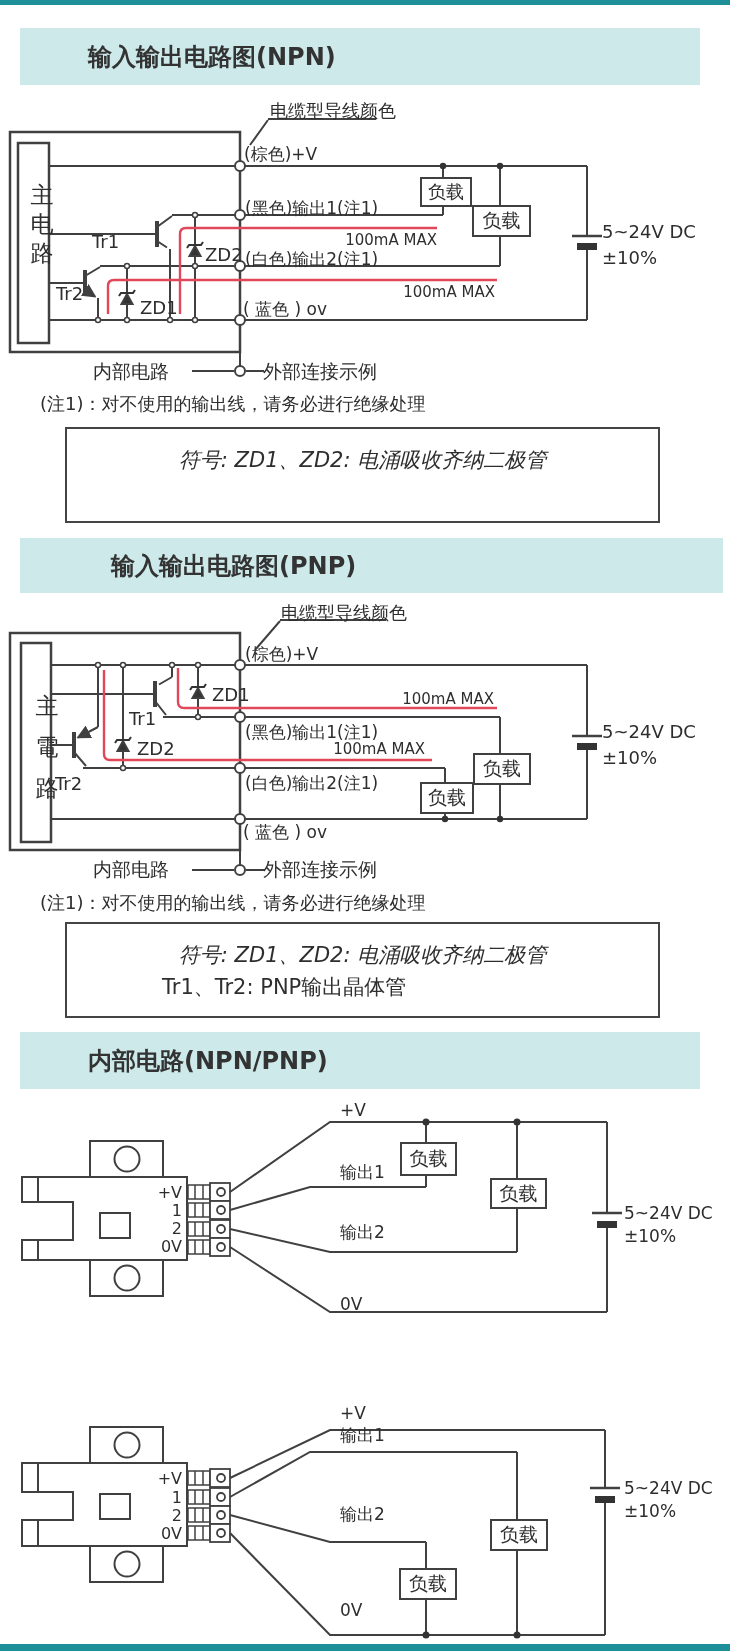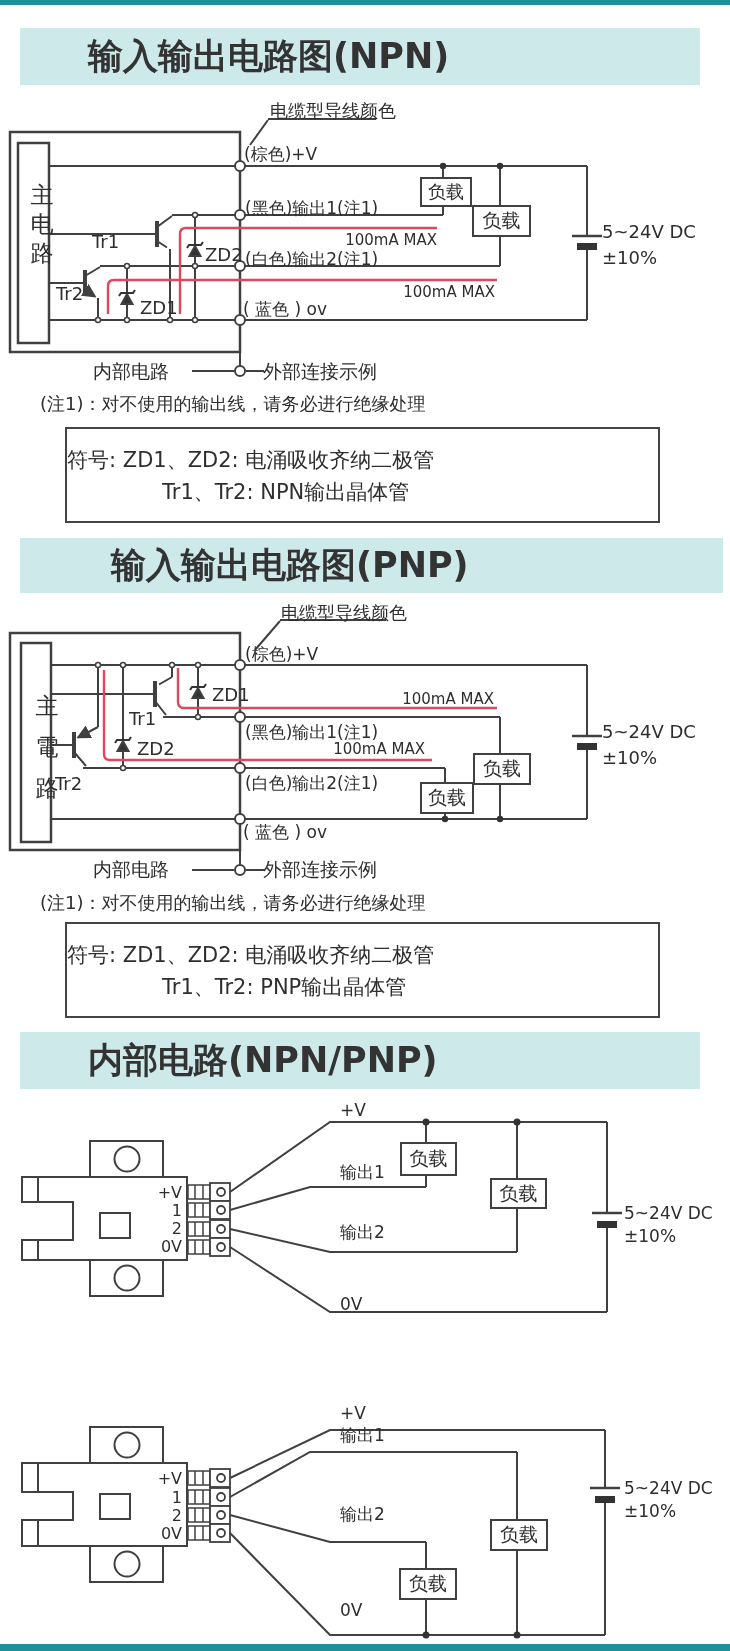--- a/index.html
+++ b/index.html
@@ -1,35 +1,35 @@
 <!DOCTYPE html>
 <html><head>
 <meta charset="utf-8">
 <style>
   html,body{margin:0;padding:0;background:#fff;}
   .page{position:relative;width:730px;height:1651px;background:#ffffff;overflow:hidden;
         font-family:"DejaVu Sans","Liberation Sans",sans-serif;color:#2e2e2e;}
   .tealbar{position:absolute;left:0;width:730px;background:#1e9099;}
   .hbar{position:absolute;left:20px;width:680px;background:#cde9ea;display:flex;align-items:center;}
-  .hbar span{margin-left:68px;font-size:35px;font-weight:bold;color:#333;}
+  .hbar span{margin-left:68px;font-size:24px;font-weight:bold;color:#333;}
   .art{position:absolute;left:0;top:0;}
   .lb{position:absolute;white-space:nowrap;font-size:17px;color:#2e2e2e;}
   .sm{font-size:18px;}
   .ma{width:100px;text-align:right;font-size:15px;}
   .loadbox{position:absolute;border:2px solid #404040;background:#fff;display:flex;
            align-items:center;justify-content:center;font-size:18px;color:#2e2e2e;}
   .psu{position:absolute;font-size:18px;line-height:26px;color:#2e2e2e;}
   .psu-s{font-size:17px;line-height:23px;}
   .vtxt{position:absolute;width:30px;text-align:center;font-size:23px;word-break:break-all;padding-left:8px;}
   .vn{line-height:29px;}
   .vp{line-height:41px;}
   .row{font-size:19px;}
   .notetxt{position:absolute;font-size:18px;}
   .symbox{position:absolute;left:65px;width:591px;height:92px;border:2px solid #444;background:#fff;}
-  .symbox .l1{margin-top:17px;font-size:21px;}
+  .symbox .l1{margin-top:17px;text-align:center;font-size:21px;font-style:italic;}
   .symbox .l2{margin-top:4px;padding-left:95px;font-size:21px;}
   .tlab{position:absolute;width:27px;text-align:right;font-size:16px;}
 </style>
 </head>
 <body>
 
 <div class="page">
 
   <div class="tealbar" style="top:0;height:5px;"></div>
 
@@ -210,21 +210,20 @@
   <div class="loadbox row" style="left:472px;top:205px;width:55px;height:28px;">负载</div>
   <div class="psu" style="left:602px;top:219px;">
     <div>5~24V DC</div>
     <div>±10%</div>
   </div>
   <div class="lb row" style="left:93px;top:359px;">内部电路</div>
   <div class="lb row" style="left:263px;top:359px;">外部连接示例</div>
   <div class="notetxt" style="left:40px;top:392px;">(注1)：对不使用的输出线，请务必进行绝缘处理</div>
   <div class="symbox" style="top:427px;">
     <div class="l1">符号: ZD1、ZD2: 电涌吸收齐纳二极管</div>
-    <div class="l2">Tr1、Tr2: NPN输出晶体管</div>
   </div>
 
   <div class="lb sm" style="left:281px;top:601px;">电缆型导线颜色</div>
   <div class="lb" style="left:245px;top:643px;">(棕色)+V</div>
   <div class="lb ma" style="left:394px;top:690px;">100mA MAX</div>
   <div class="lb" style="left:245px;top:721px;">(黑色)输出1(注1)</div>
   <div class="lb ma" style="left:325px;top:740px;">100mA MAX</div>
   <div class="lb" style="left:245px;top:772px;">(白色)输出2(注1)</div>
   <div class="lb" style="left:243px;top:821px;">( 蓝色 ) ov</div>
   <div class="lb sm" style="left:129px;top:708px;">Tr1</div>

